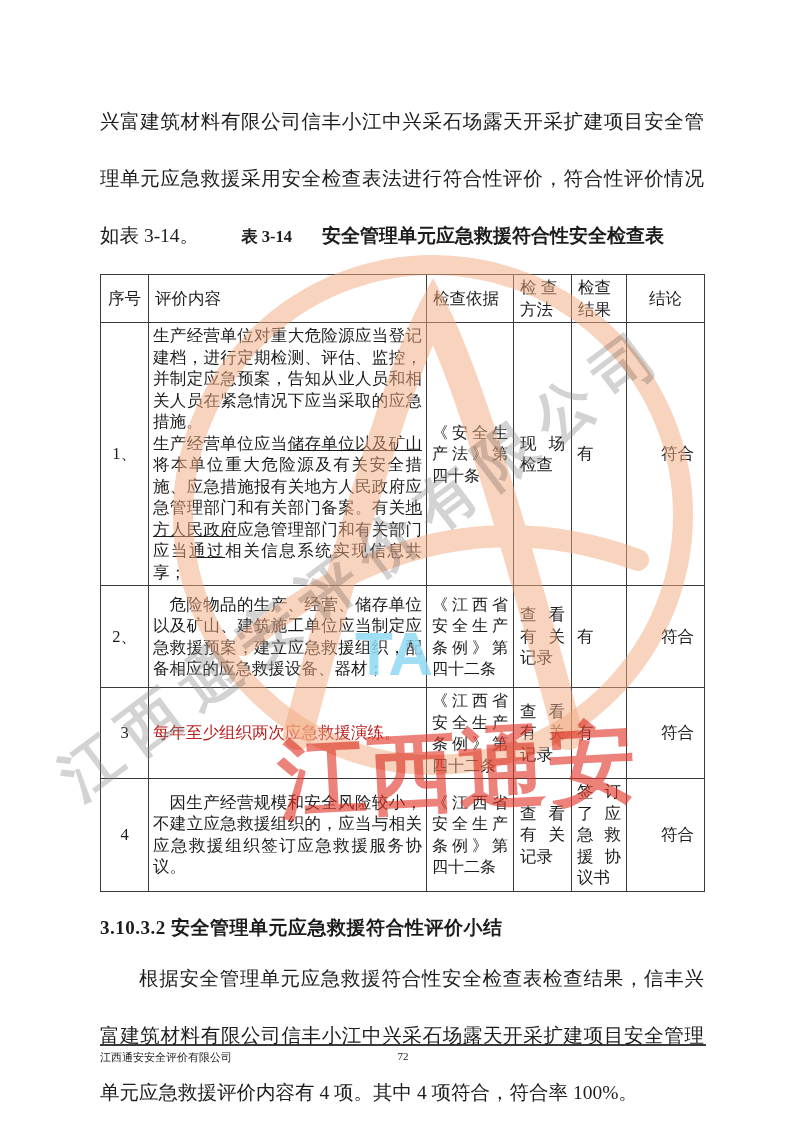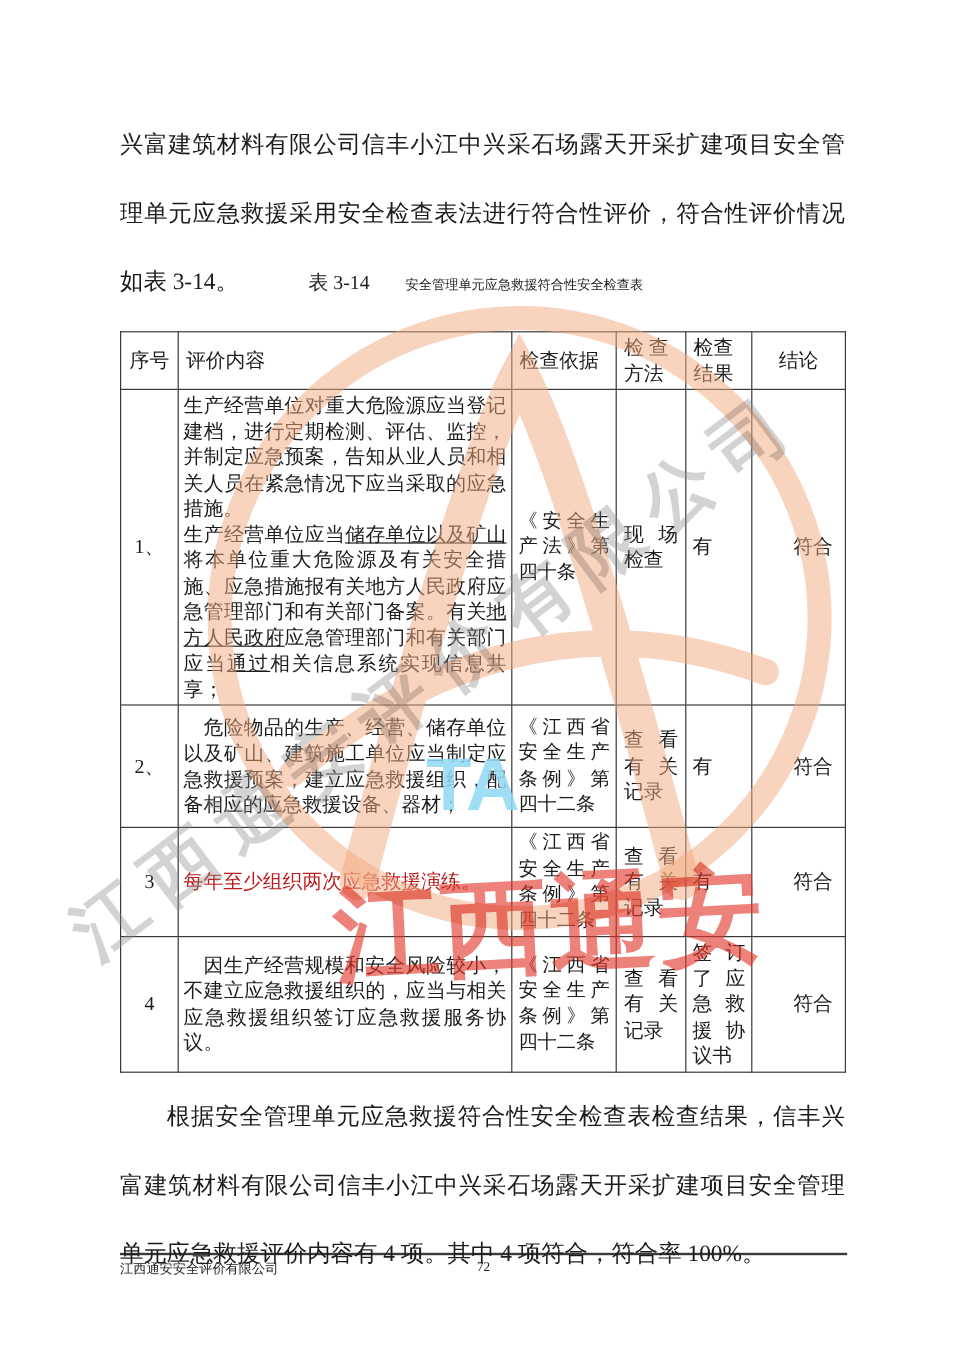--- a/index.html
+++ b/index.html
@@ -16,22 +16,22 @@
     display:flex; justify-content:space-between; align-items:flex-end;
     font-weight:bold; font-size:10.5px; white-space:nowrap;
     border-bottom:2px solid #2b2b2b; padding-bottom:7px;
   }
   
   .content { position:absolute; top:93px; left:100px; width:604px; z-index:1; }
   .intro {
     font-size:19.5px; line-height:57px; text-align:justify;
   }
   .caption { white-space:nowrap; }
-  .caption .cap-no { font-weight:normal; font-size:16.5px; margin-left:58px; }
-  .caption .cap-title { font-weight:normal; font-size:11px; margin-left:30px; }
+  .caption .cap-no { font-weight:bold; font-size:16.5px; margin-left:42px; }
+  .caption .cap-title { font-weight:bold; font-size:19px; margin-left:30px; }
   
   table.chk {
     border-collapse:collapse; table-layout:fixed; width:604px;
     margin-top:9px; font-size:16.5px; line-height:21.5px;
   }
   .chk th, .chk td { border:1.5px solid #3a3a3a; vertical-align:middle; }
   .chk th { font-weight:normal; text-align:left; padding:2px 6px; height:48px; font-size:16.5px; }
   .chk th.th-center { text-align:center; padding:2px 2px; }
   .c-no { text-align:center; }
   .c-content { text-align:justify; padding:2px 4px; }
@@ -132,20 +132,21 @@
           <p class="indent">因生产经营规模和安全风险较小，不建立应急救援组织的，应当与相关应急救援组织签订应急救援服务协议。</p>
         </td>
         <td class="c-basis">《江西省安全生产条例》第四十二条</td>
         <td class="c-method">查看有关记录</td>
         <td class="c-result">签订了应急救援协议书</td>
         <td class="c-concl">符合</td>
       </tr>
     </tbody>
       </table>
 
+    <div class="sec-heading">3.10.3.2 安全管理单元应急救援符合性评价小结</div>
 
     <p class="closing">根据安全管理单元应急救援符合性安全检查表检查结果，信丰兴富建筑材料有限公司信丰小江中兴采石场露天开采扩建项目安全管理单元应急救援评价内容有 4 项。其中 4 项符合，符合率 100%。</p>
   </div>
 
   <div class="ftr">
     <span>江西通安安全评价有限公司</span>
     <span class="pageno">72</span>
   </div>
 
   <div class="wm-layer">

